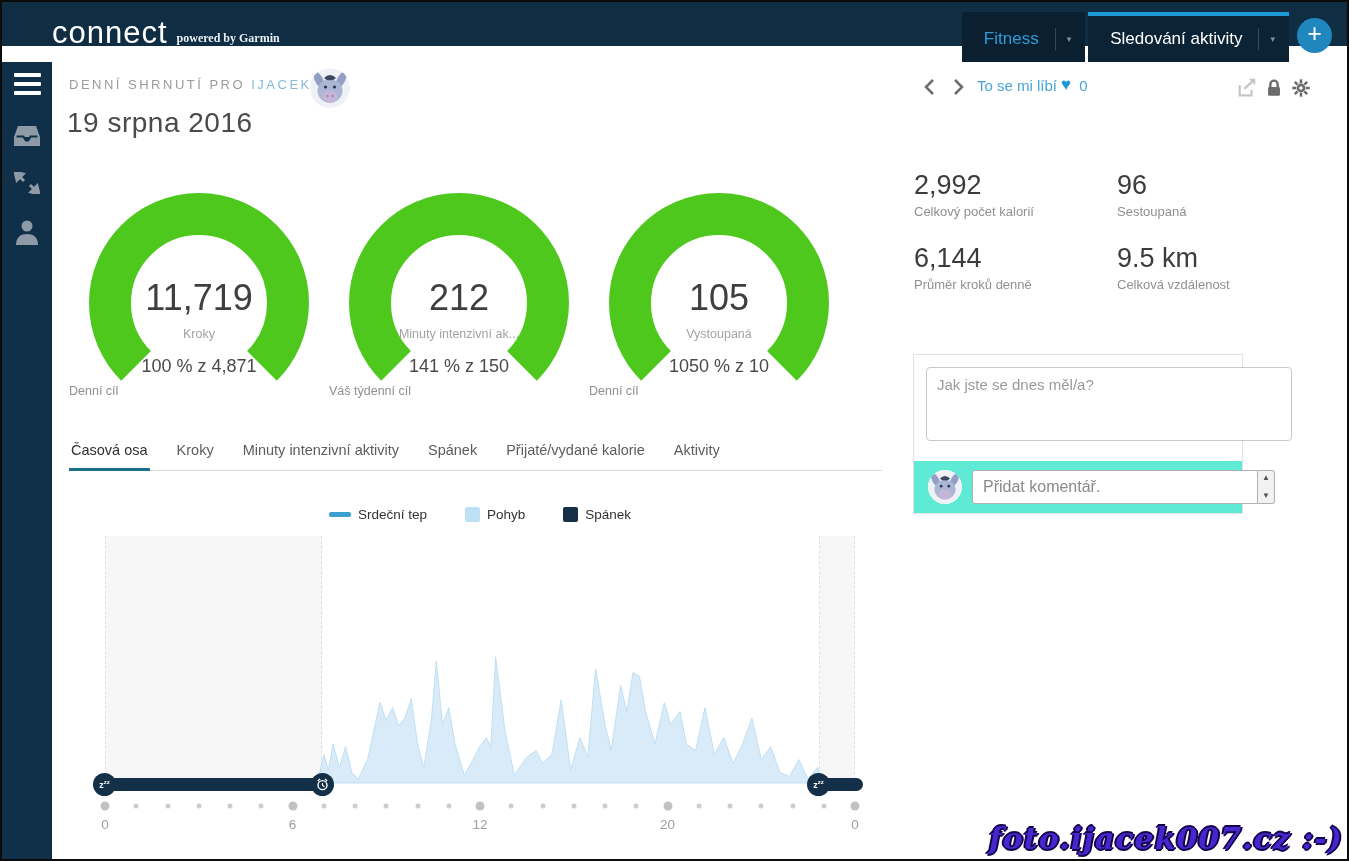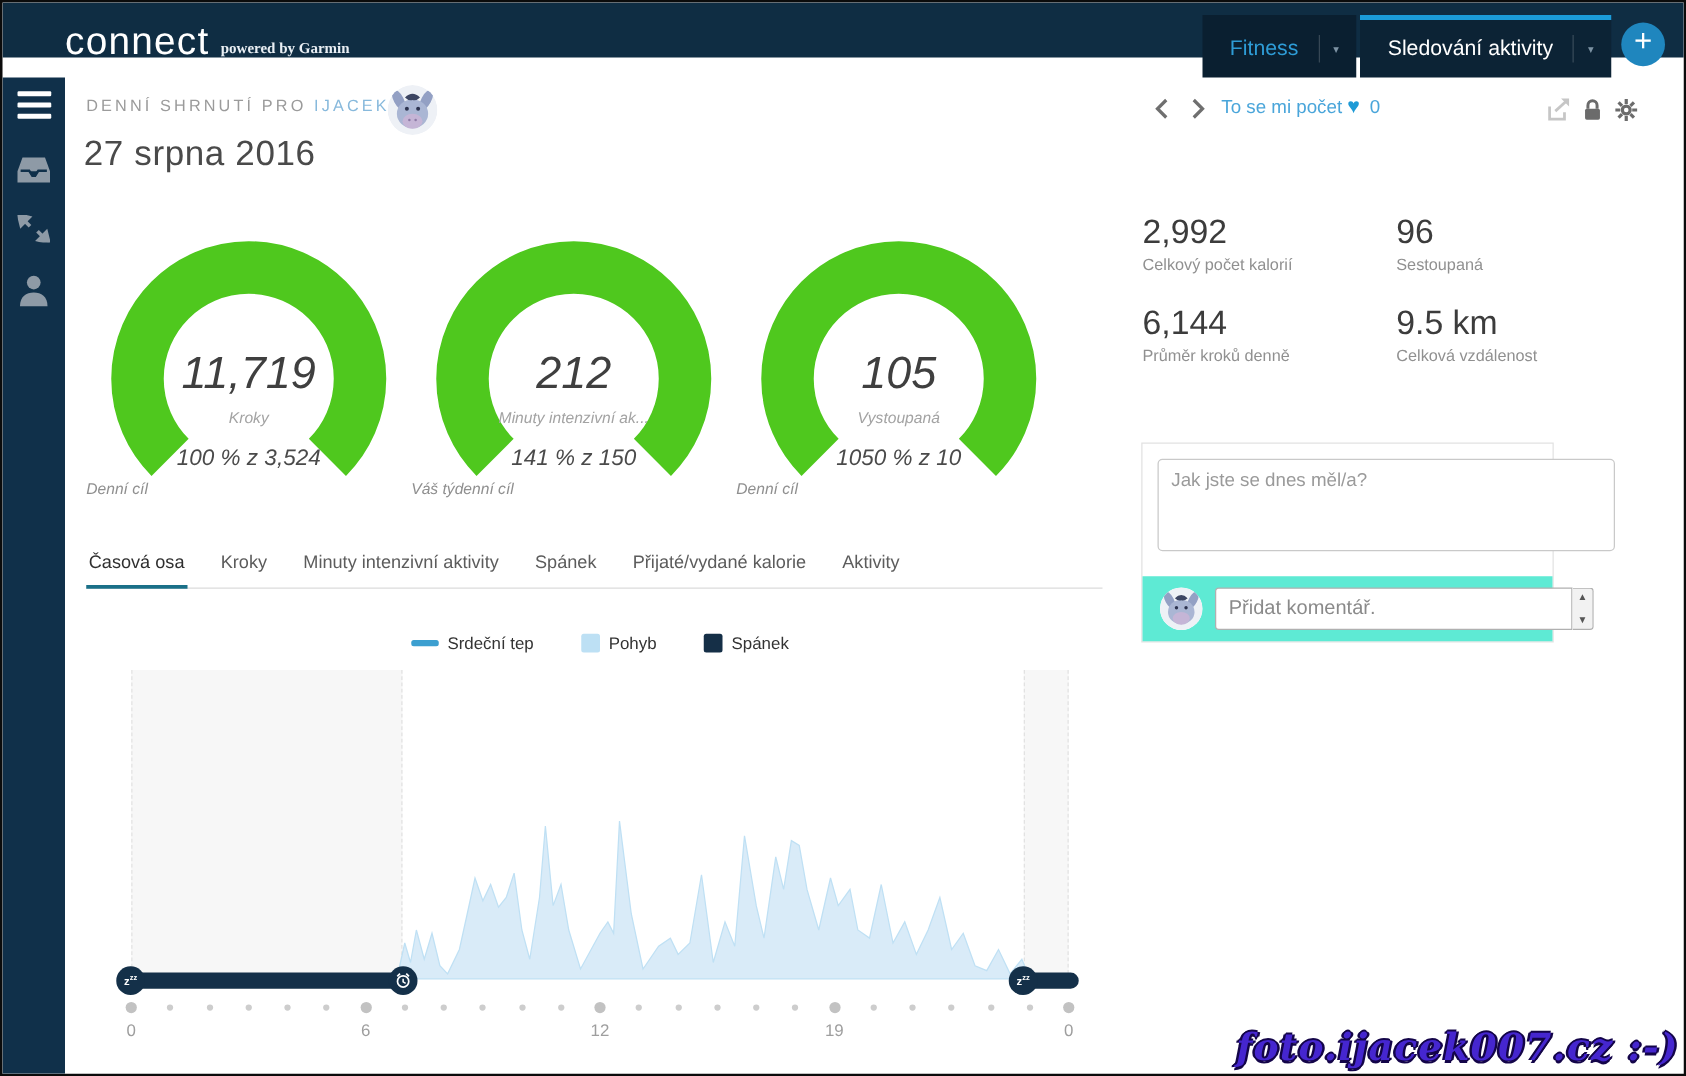--- a/index.html
+++ b/index.html
@@ -31,21 +31,21 @@
   .side-icon { margin-top:24px; }
 
   
   .summary-header { position:absolute; left:67px; top:75px; font-size:13px; letter-spacing:2.5px; color:#9b9b9b; }
   .summary-header .user { color:#87B9DC; }
   .avatar { position:absolute; left:308px; top:66px; width:40px; height:40px; border-radius:50%; overflow:hidden; }
   .date-title { position:absolute; left:65px; top:105px; font-size:28px; color:#4a4a4a; font-weight:normal; letter-spacing:0.5px; }
 
   
   .gauges { position:absolute; left:67px; top:189px; width:780px; display:flex; }
-  .gauge { position:relative; width:260px; height:215px;font-style:italic; }
+  .gauge { position:relative; width:260px; height:215px; }
   .gauge svg { position:absolute; left:18px; top:0; }
   .gauge-value { position:absolute; left:0; right:0; top:86px; text-align:center; font-size:36px; color:#3f3f3f; }
   .gauge-label { position:absolute; left:0; right:0; top:136px; text-align:center; font-size:12.5px; color:#a3a3a3; }
   .gauge-progress { position:absolute; left:0; right:0; top:165px; text-align:center; font-size:18px; color:#4a4a4a; }
   .gauge-goal { position:absolute; left:0; right:0; top:193px; font-size:12.5px; color:#8f8f8f; }
 
   
   .detail-tabs { position:absolute; left:67px; top:440px; width:813px; border-bottom:1px solid #dcdcdc; display:flex; gap:25px; }
   .detail-tab { font-size:14.5px; color:#5c5c5c; padding:0 2px 10px 2px; cursor:pointer; border-bottom:3px solid transparent; margin-bottom:-1px; }
   .detail-tab.active { color:#2f2f2f; border-bottom:3px solid #1A7088; }
@@ -172,30 +172,30 @@
       <ellipse cx="31" cy="12" rx="4" ry="9" fill="#93a0c4" transform="rotate(28 31 12)"></ellipse>
       <ellipse cx="20" cy="23" rx="12.5" ry="11.5" fill="#aab6d4"></ellipse>
       <path d="M14 10 q6 -6 12 0 q-3 3 -6 2 q-3 1 -6 -2z" fill="#3d4663"></path>
       <ellipse cx="20" cy="29" rx="8" ry="6" fill="#c5b5d6"></ellipse>
       <circle cx="15.5" cy="19" r="1.6" fill="#2d3350"></circle>
       <circle cx="24.5" cy="19" r="1.6" fill="#2d3350"></circle>
       <circle cx="17.5" cy="28" r="1" fill="#8d7aa6"></circle>
       <circle cx="22.5" cy="28" r="1" fill="#8d7aa6"></circle>
     </svg>
   </div>
-  <h1 class="date-title">27 srpna 2016</h1>
+  <h1 class="date-title">19 srpna 2016</h1>
 
   <div class="gauges" id="gauges">
       <div class="gauge">
         <svg width="224" height="196" viewBox="-112 -112 224 196">
           <path d="M -62.93 62.93 A 89 89 0 1 1 62.93 62.93" fill="none" stroke="#4FC81E" stroke-width="42"></path>
         </svg>
         <div class="gauge-value">11,719</div>
         <div class="gauge-label">Kroky</div>
-        <div class="gauge-progress">100 % z 3,524</div>
+        <div class="gauge-progress">100 % z 4,871</div>
         <div class="gauge-goal">Denní cíl</div>
       </div>
       <div class="gauge">
         <svg width="224" height="196" viewBox="-112 -112 224 196">
           <path d="M -62.93 62.93 A 89 89 0 1 1 62.93 62.93" fill="none" stroke="#4FC81E" stroke-width="42"></path>
         </svg>
         <div class="gauge-value">212</div>
         <div class="gauge-label">Minuty intenzivní ak...</div>
         <div class="gauge-progress">141 % z 150</div>
         <div class="gauge-goal">Váš týdenní cíl</div>
@@ -283,36 +283,36 @@
       <div class="dot small" style="left: 625px;"></div>
       <div class="dot small" style="left: 656.25px;"></div>
       <div class="dot small" style="left: 687.5px;"></div>
       <div class="dot small" style="left: 718.75px;"></div>
       <div class="dot big" style="left: 750px;"></div>
     </div>
   <div class="hour-labels" id="hour-labels">
       <div class="hour-label" style="left: 0px;">0</div>
       <div class="hour-label" style="left: 187.5px;">6</div>
       <div class="hour-label" style="left: 375px;">12</div>
-      <div class="hour-label" style="left: 562.5px;">19</div>
+      <div class="hour-label" style="left: 562.5px;">20</div>
       <div class="hour-label" style="left: 750px;">0</div>
     </div>
 
   <div class="pager" style="left:918px;">
     <svg width="22" height="22" viewBox="0 0 22 22">
         <polyline points="13,4 6,11 13,18" fill="none" stroke="#6f6f6f" stroke-width="2.6"></polyline>
       </svg>
   </div>
   <div class="pager" style="left:944px;">
     <svg width="22" height="22" viewBox="0 0 22 22">
         <polyline points="9,4 16,11 9,18" fill="none" stroke="#6f6f6f" stroke-width="2.6"></polyline>
       </svg>
   </div>
   <div class="like-row">
-    <span class="like-label">To se mi počet</span>
+    <span class="like-label">To se mi líbí</span>
     <span class="heart">♥</span>
     <span class="like-count">0</span>
   </div>
   <div class="top-icon" style="left:1234px;">
     <svg width="22" height="22" viewBox="0 0 24 24">
       <path d="M4 9 v11 h13 v-6" fill="none" stroke="#c6c6c6" stroke-width="2.4"></path>
       <line x1="9" y1="13" x2="19" y2="4" stroke="#c6c6c6" stroke-width="2.4"></line>
       <polygon points="21,2 21,9 14,2" fill="#c6c6c6"></polygon>
     </svg>
   </div>

